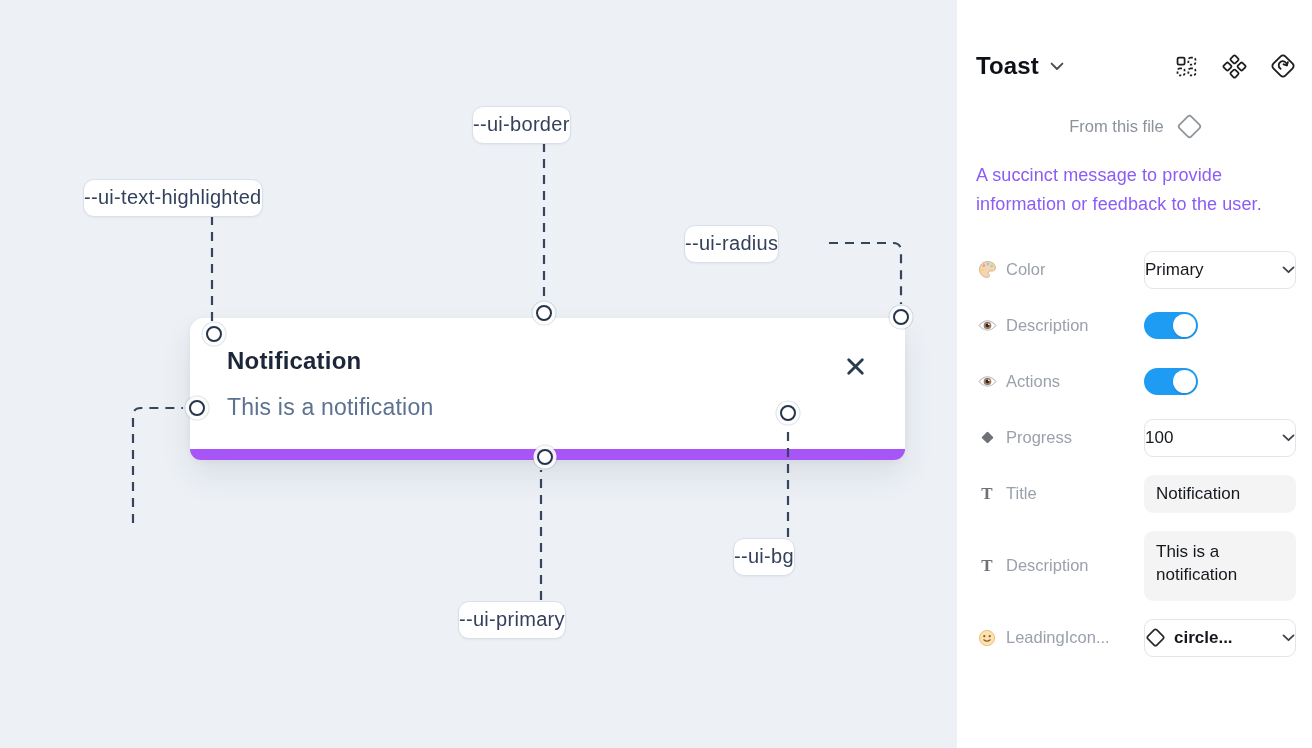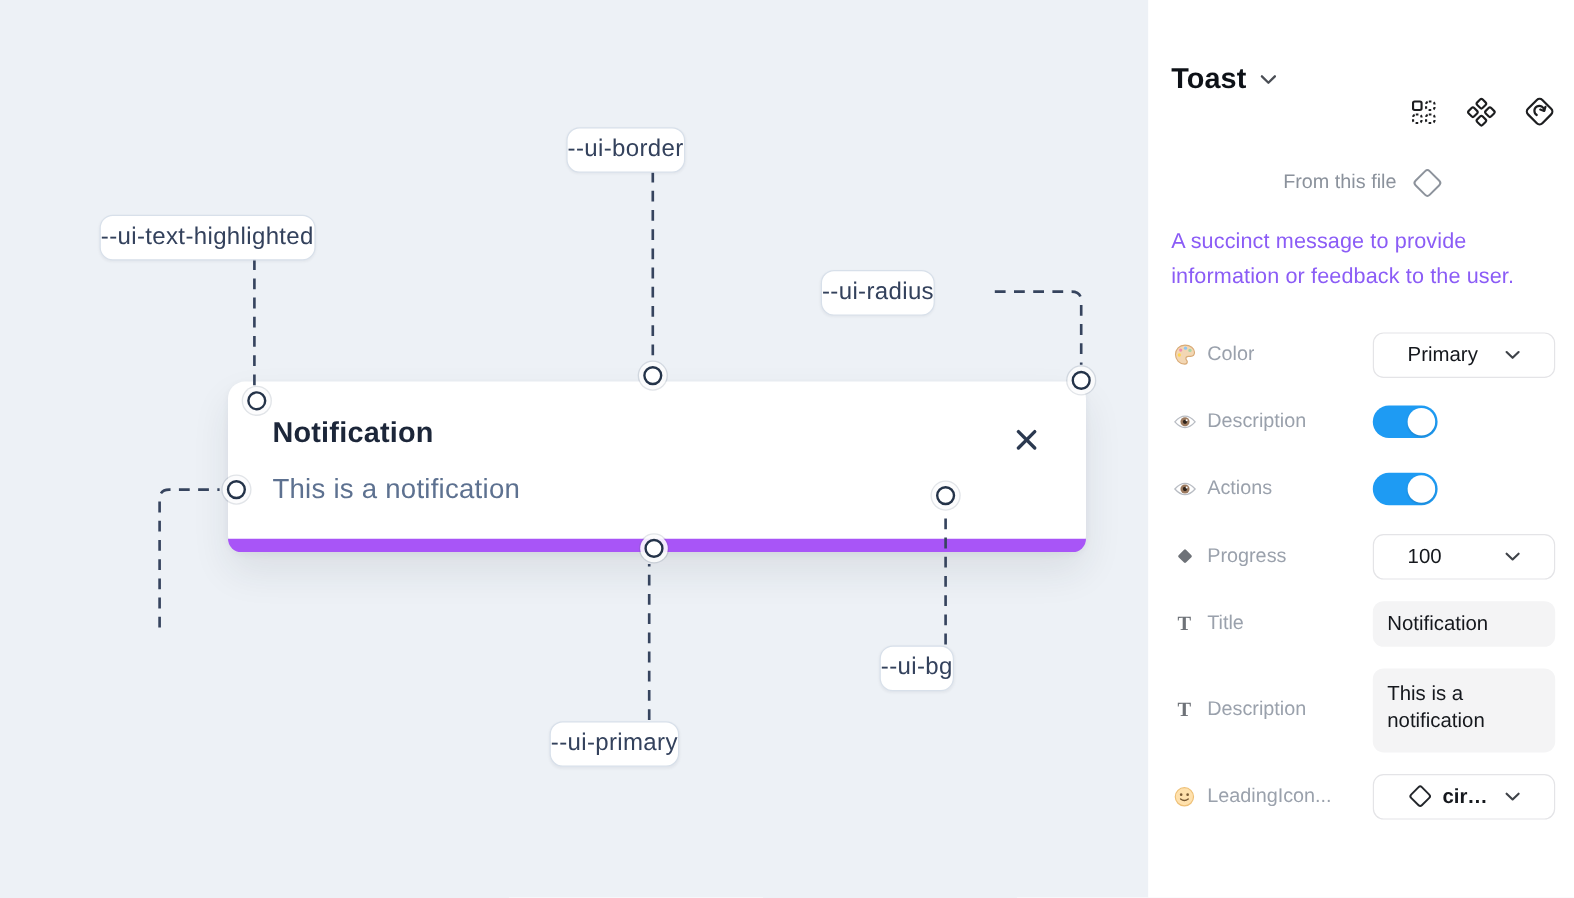--- a/index.html
+++ b/index.html
@@ -34,37 +34,37 @@
 
   .dot{position:absolute;width:16px;height:16px;border:2.6px solid #243349;background:#fff;border-radius:50%;z-index:3;
     box-shadow:0 0 0 3.5px rgba(255,255,255,.88),0 0 0 4.6px rgba(90,105,130,.18);}
 
   .var-pill{position:absolute;z-index:4;background:#fff;border:1.5px solid var(--pill-border);border-radius:11px;
     padding:6px 0 7px;font-size:20px;font-weight:500;color:var(--pill-text);letter-spacing:.3px;white-space:nowrap;
     box-shadow:0 1px 2px rgba(30,41,59,.05);}
 
   
   .sidebar{position:absolute;left:957px;top:0;width:355px;height:748px;background:var(--panel-bg);padding:0 16px 0 19px;}
-  .side-header{margin-top:52px;display:flex;align-items:flex-start;flex-direction:column;}
+  .side-header{margin-top:52px;display:flex;align-items:center;}
   .side-title{font-size:24px;font-weight:700;color:#0d1117;letter-spacing:.1px;display:flex;align-items:center;gap:11px;background:none;border:none;cursor:pointer;font-family:inherit;}
   .hdr-icons{margin-left:auto;display:flex;align-items:center;gap:23px;}
   .icon-btn{background:none;border:none;padding:0;cursor:pointer;display:flex;align-items:center;}
 
   .source-row{margin-top:33px;display:flex;align-items:center;gap:12px;font-size:16.5px;color:#8b929c;justify-content:center;}
   .side-desc{margin-top:21px;font-size:18px;line-height:1.6;color:#8b5cf6;max-width:330px;letter-spacing:.1px;}
 
   .props{margin-top:32px;}
   .prop-row{display:flex;align-items:center;margin-bottom:18px;min-height:38px;}
   .p-icon{width:22px;display:flex;justify-content:center;align-items:center;flex-shrink:0;}
   .p-label{margin-left:8px;font-size:16.5px;color:var(--label-gray);white-space:nowrap;overflow:hidden;text-overflow:ellipsis;}
   .t-glyph{font-family:"Liberation Serif","DejaVu Serif",serif;font-weight:700;font-size:17px;color:#6e7278;}
 
   .control{margin-left:auto;width:152px;flex-shrink:0;}
   .select{width:152px;height:38px;border:1px solid #e4e4e7;border-radius:9px;background:#fff;display:flex;align-items:center;
-    padding:0 28px;cursor:pointer;gap:8px;}
+    padding:0 0;cursor:pointer;gap:8px;}
   .sel-value{font-size:17px;font-weight:500;color:var(--value-dark);white-space:nowrap;overflow:hidden;text-overflow:ellipsis;}
   .chev{margin-left:auto;display:flex;align-items:center;flex-shrink:0;}
 
   .toggle{width:54px;height:27px;border-radius:14px;background:var(--accent-blue);position:relative;cursor:pointer;border:none;}
   .toggle .knob{position:absolute;top:2px;right:2px;width:23px;height:23px;border-radius:50%;background:#fff;box-shadow:0 1px 2px rgba(0,0,0,.15);}
 
   .text-input{width:152px;height:38px;border:none;border-radius:9px;background:var(--field-bg);padding:0 12px;
     font-family:inherit;font-size:17px;font-weight:500;color:var(--value-dark);}
   .text-area{width:152px;height:70px;border:none;border-radius:9px;background:var(--field-bg);padding:9px 12px;resize:none;
     font-family:inherit;font-size:17px;font-weight:500;line-height:1.4;color:var(--value-dark);overflow:hidden;}

